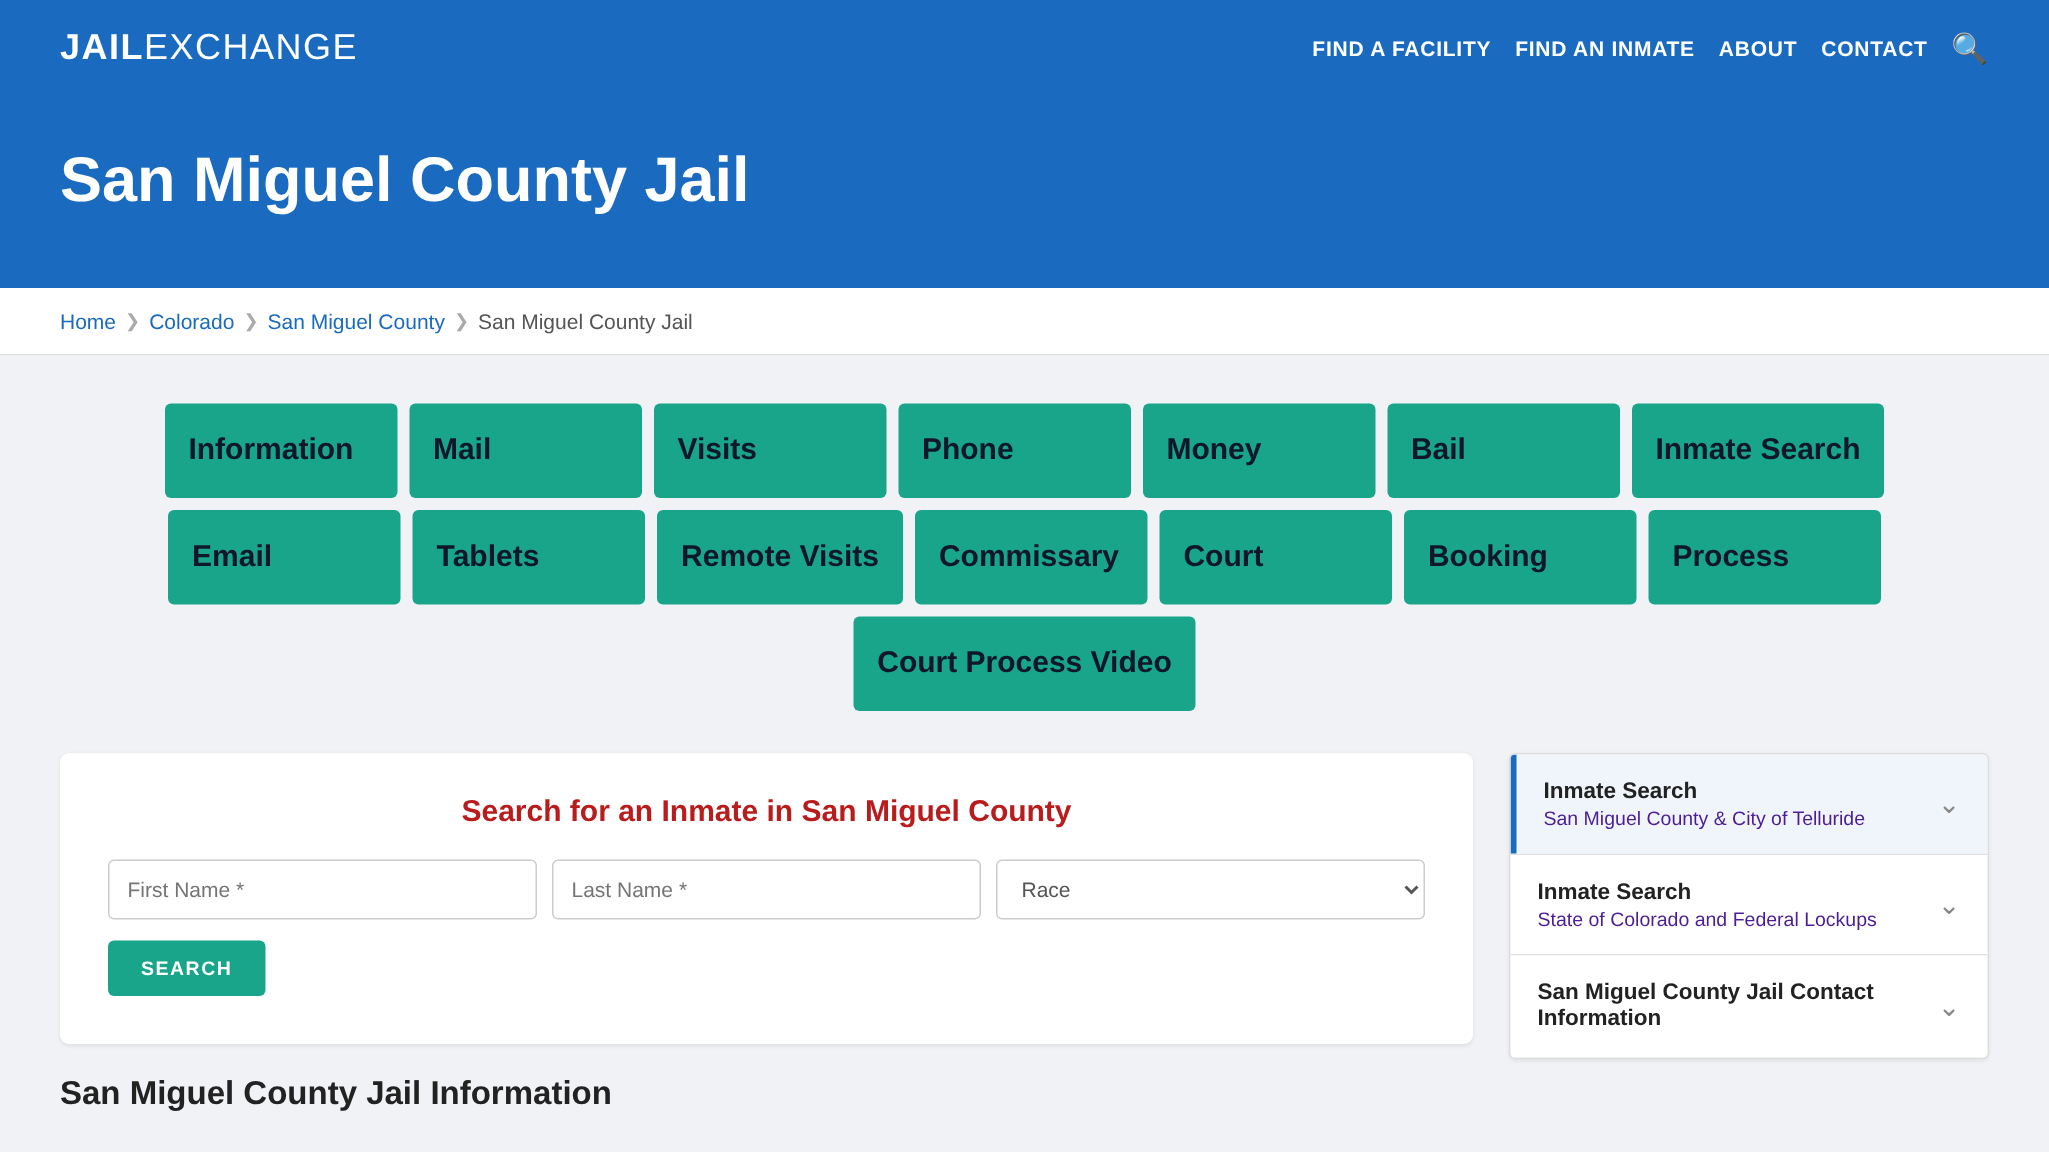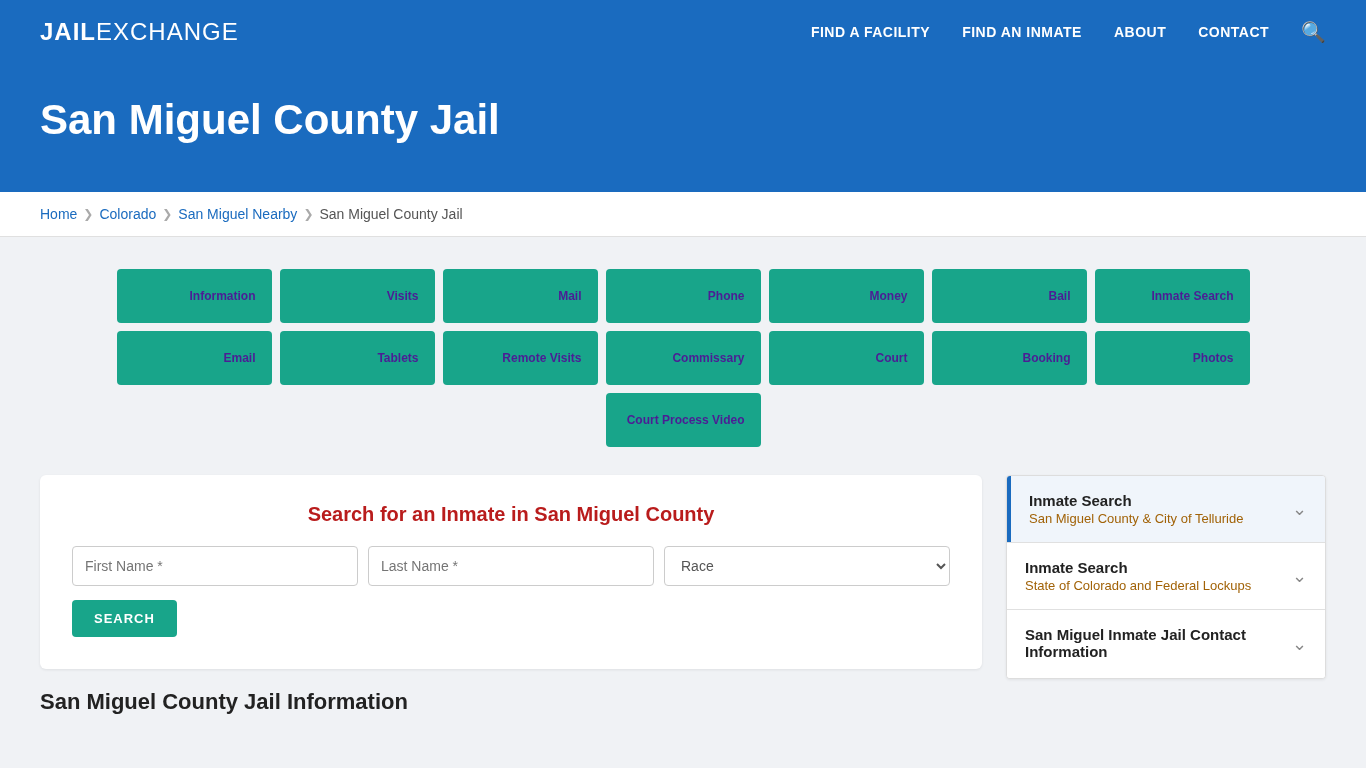--- a/index.html
+++ b/index.html
@@ -15,21 +15,21 @@
       height: 64px;
     }
     .logo {
       display: flex;
       align-items: center;
       font-size: 24px;
       font-weight: 900;
       color: #fff;
       letter-spacing: 1px;
     }
-    .nav { display: flex; align-items: center; gap: 32px; padding-left: 35px; }
+    .nav { display: flex; align-items: center; gap: 16px; padding-left: 35px; }
     .nav a {
       color: #fff;
       text-decoration: none;
       font-size: 14px;
       font-weight: 700;
       letter-spacing: 0.5px;
       text-transform: uppercase;
     }
     .search-icon-btn {
       background: none;
@@ -72,29 +72,29 @@
     
     .buttons-grid {
       display: flex;
       flex-wrap: wrap;
       gap: 8px;
       margin-bottom: 28px;
       justify-content: center;
     }
     .grid-btn {
       background: #18a58a;
-      color: #4c1d95;
+      color: #0f172a;
       border: none;
       border-radius: 4px;
       padding: 20px 16px;
-      font-size: 12px;
+      font-size: 20px;
       font-weight: 600;
       cursor: pointer;
       min-width: 155px;
-      text-align: right;
+      text-align: left;
       transition: background 0.2s;
     }
 
     
     .content-layout {
       display: flex;
       gap: 24px;
       align-items: flex-start;
     }
 
@@ -192,21 +192,21 @@
       background: #f0f5fb;
     }
     .accordion-text h4 {
       font-size: 15px;
       font-weight: 700;
       color: #222;
       margin-bottom: 2px;
     }
     .accordion-text p {
       font-size: 13px;
-      color: #a16207;
+      color: #4c1d95;
     }
     .chevron {
       font-size: 18px;
       color: #888;
     }
   </style>
 </head>
 <body>
 
 <header class="header">
@@ -226,43 +226,43 @@
 <section class="hero">
   <h1>San Miguel County Jail</h1>
 </section>
 
 <div class="breadcrumb-bar">
   <nav class="breadcrumb">
     <a href="#">Home</a>
     <span class="sep">❯</span>
     <a href="#">Colorado</a>
     <span class="sep">❯</span>
-    <a href="#">San Miguel Nearby</a>
+    <a href="#">San Miguel County</a>
     <span class="sep">❯</span>
     <span class="current">San Miguel County Jail</span>
   </nav>
 </div>
 
 <main class="main">
 
   <div class="buttons-grid">
   <button class="grid-btn">Information</button>
+      <button class="grid-btn">Mail</button>
       <button class="grid-btn">Visits</button>
-      <button class="grid-btn">Mail</button>
       <button class="grid-btn">Phone</button>
       <button class="grid-btn">Money</button>
       <button class="grid-btn">Bail</button>
       <button class="grid-btn">Inmate Search</button>
       <button class="grid-btn">Email</button>
       <button class="grid-btn">Tablets</button>
       <button class="grid-btn">Remote Visits</button>
       <button class="grid-btn">Commissary</button>
       <button class="grid-btn">Court</button>
       <button class="grid-btn">Booking</button>
-      <button class="grid-btn">Photos</button>
+      <button class="grid-btn">Process</button>
       <button class="grid-btn">Court Process Video</button>
     </div>
 
   <div class="content-layout">
 
     <div class="left-panel">
 
       <div class="search-box">
         <h2>Search for an Inmate in San Miguel County</h2>
         <div class="search-fields">
@@ -294,21 +294,21 @@
               <div class="accordion-text">
                 <h4>Inmate Search</h4>
                 <p>State of Colorado and Federal Lockups</p>
               </div>
               <span class="chevron">⌄</span>
             </div>
           </div>
           <div class="accordion-item">
             <div class="accordion-header">
               <div class="accordion-text">
-                <h4>San Miguel Inmate Jail Contact Information</h4>
+                <h4>San Miguel County Jail Contact Information</h4>
               </div>
               <span class="chevron">⌄</span>
             </div>
           </div>
         </div>
     </div>
 
   </div>
 </main>
 

